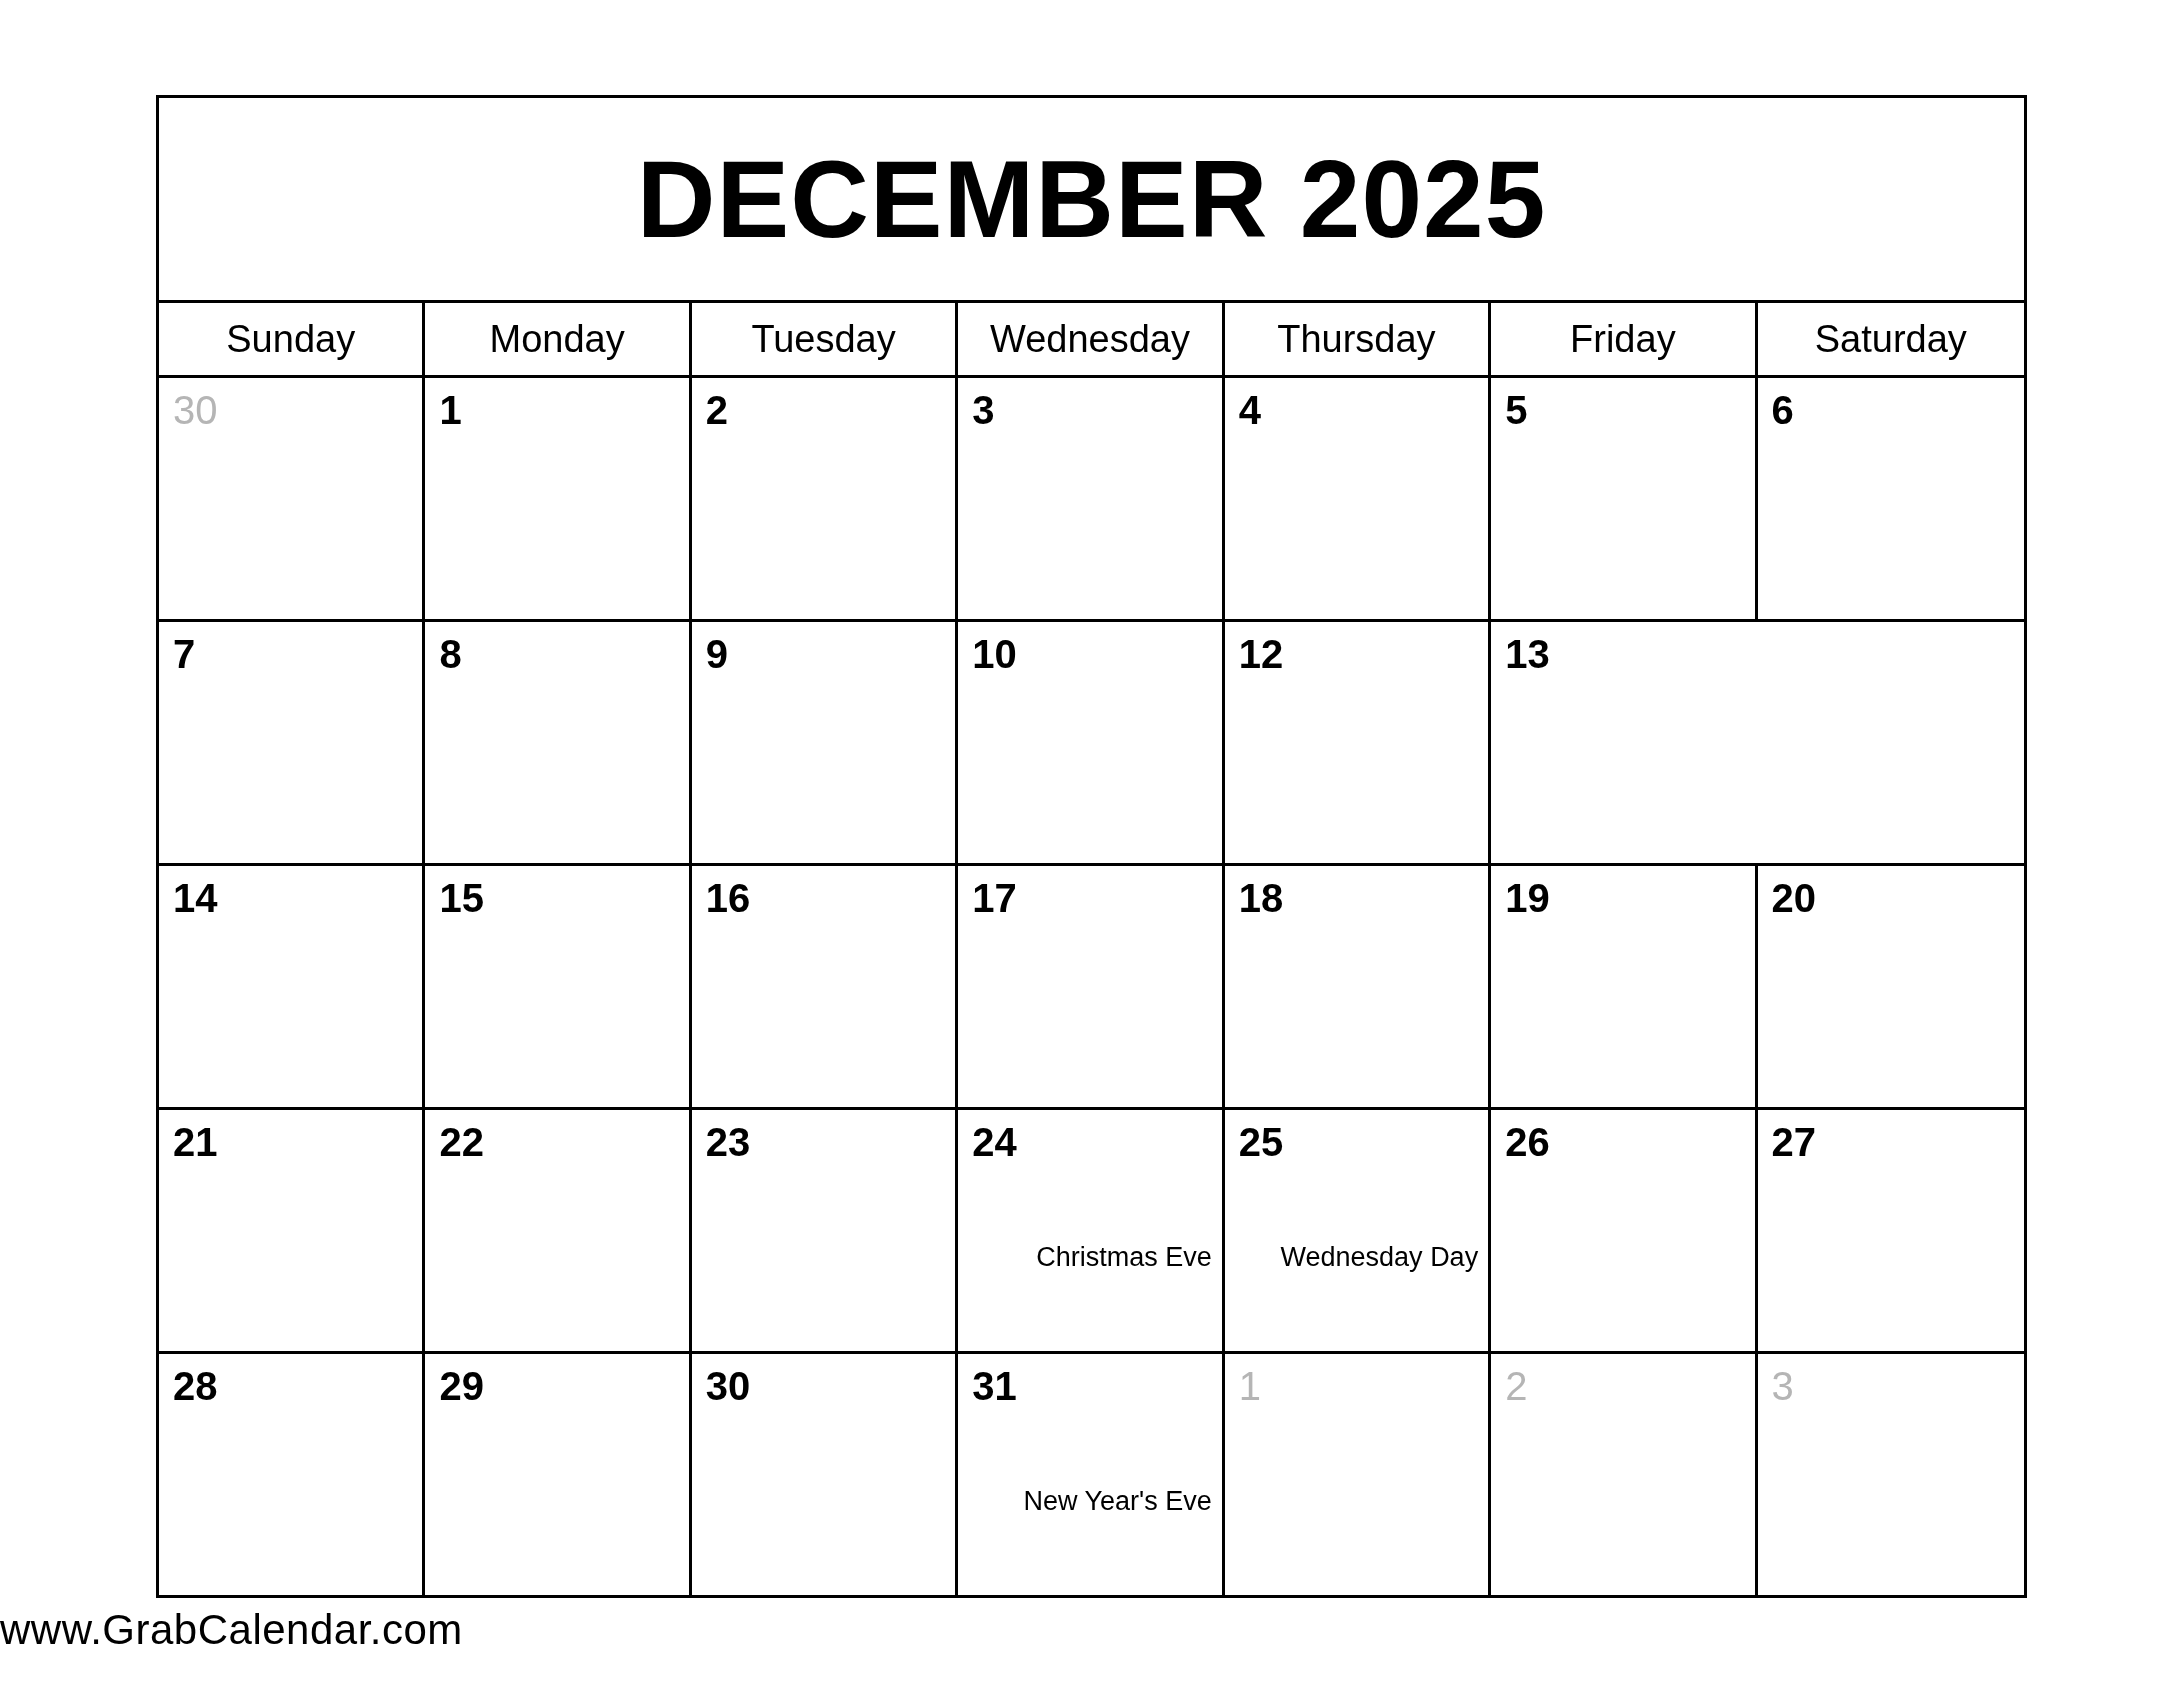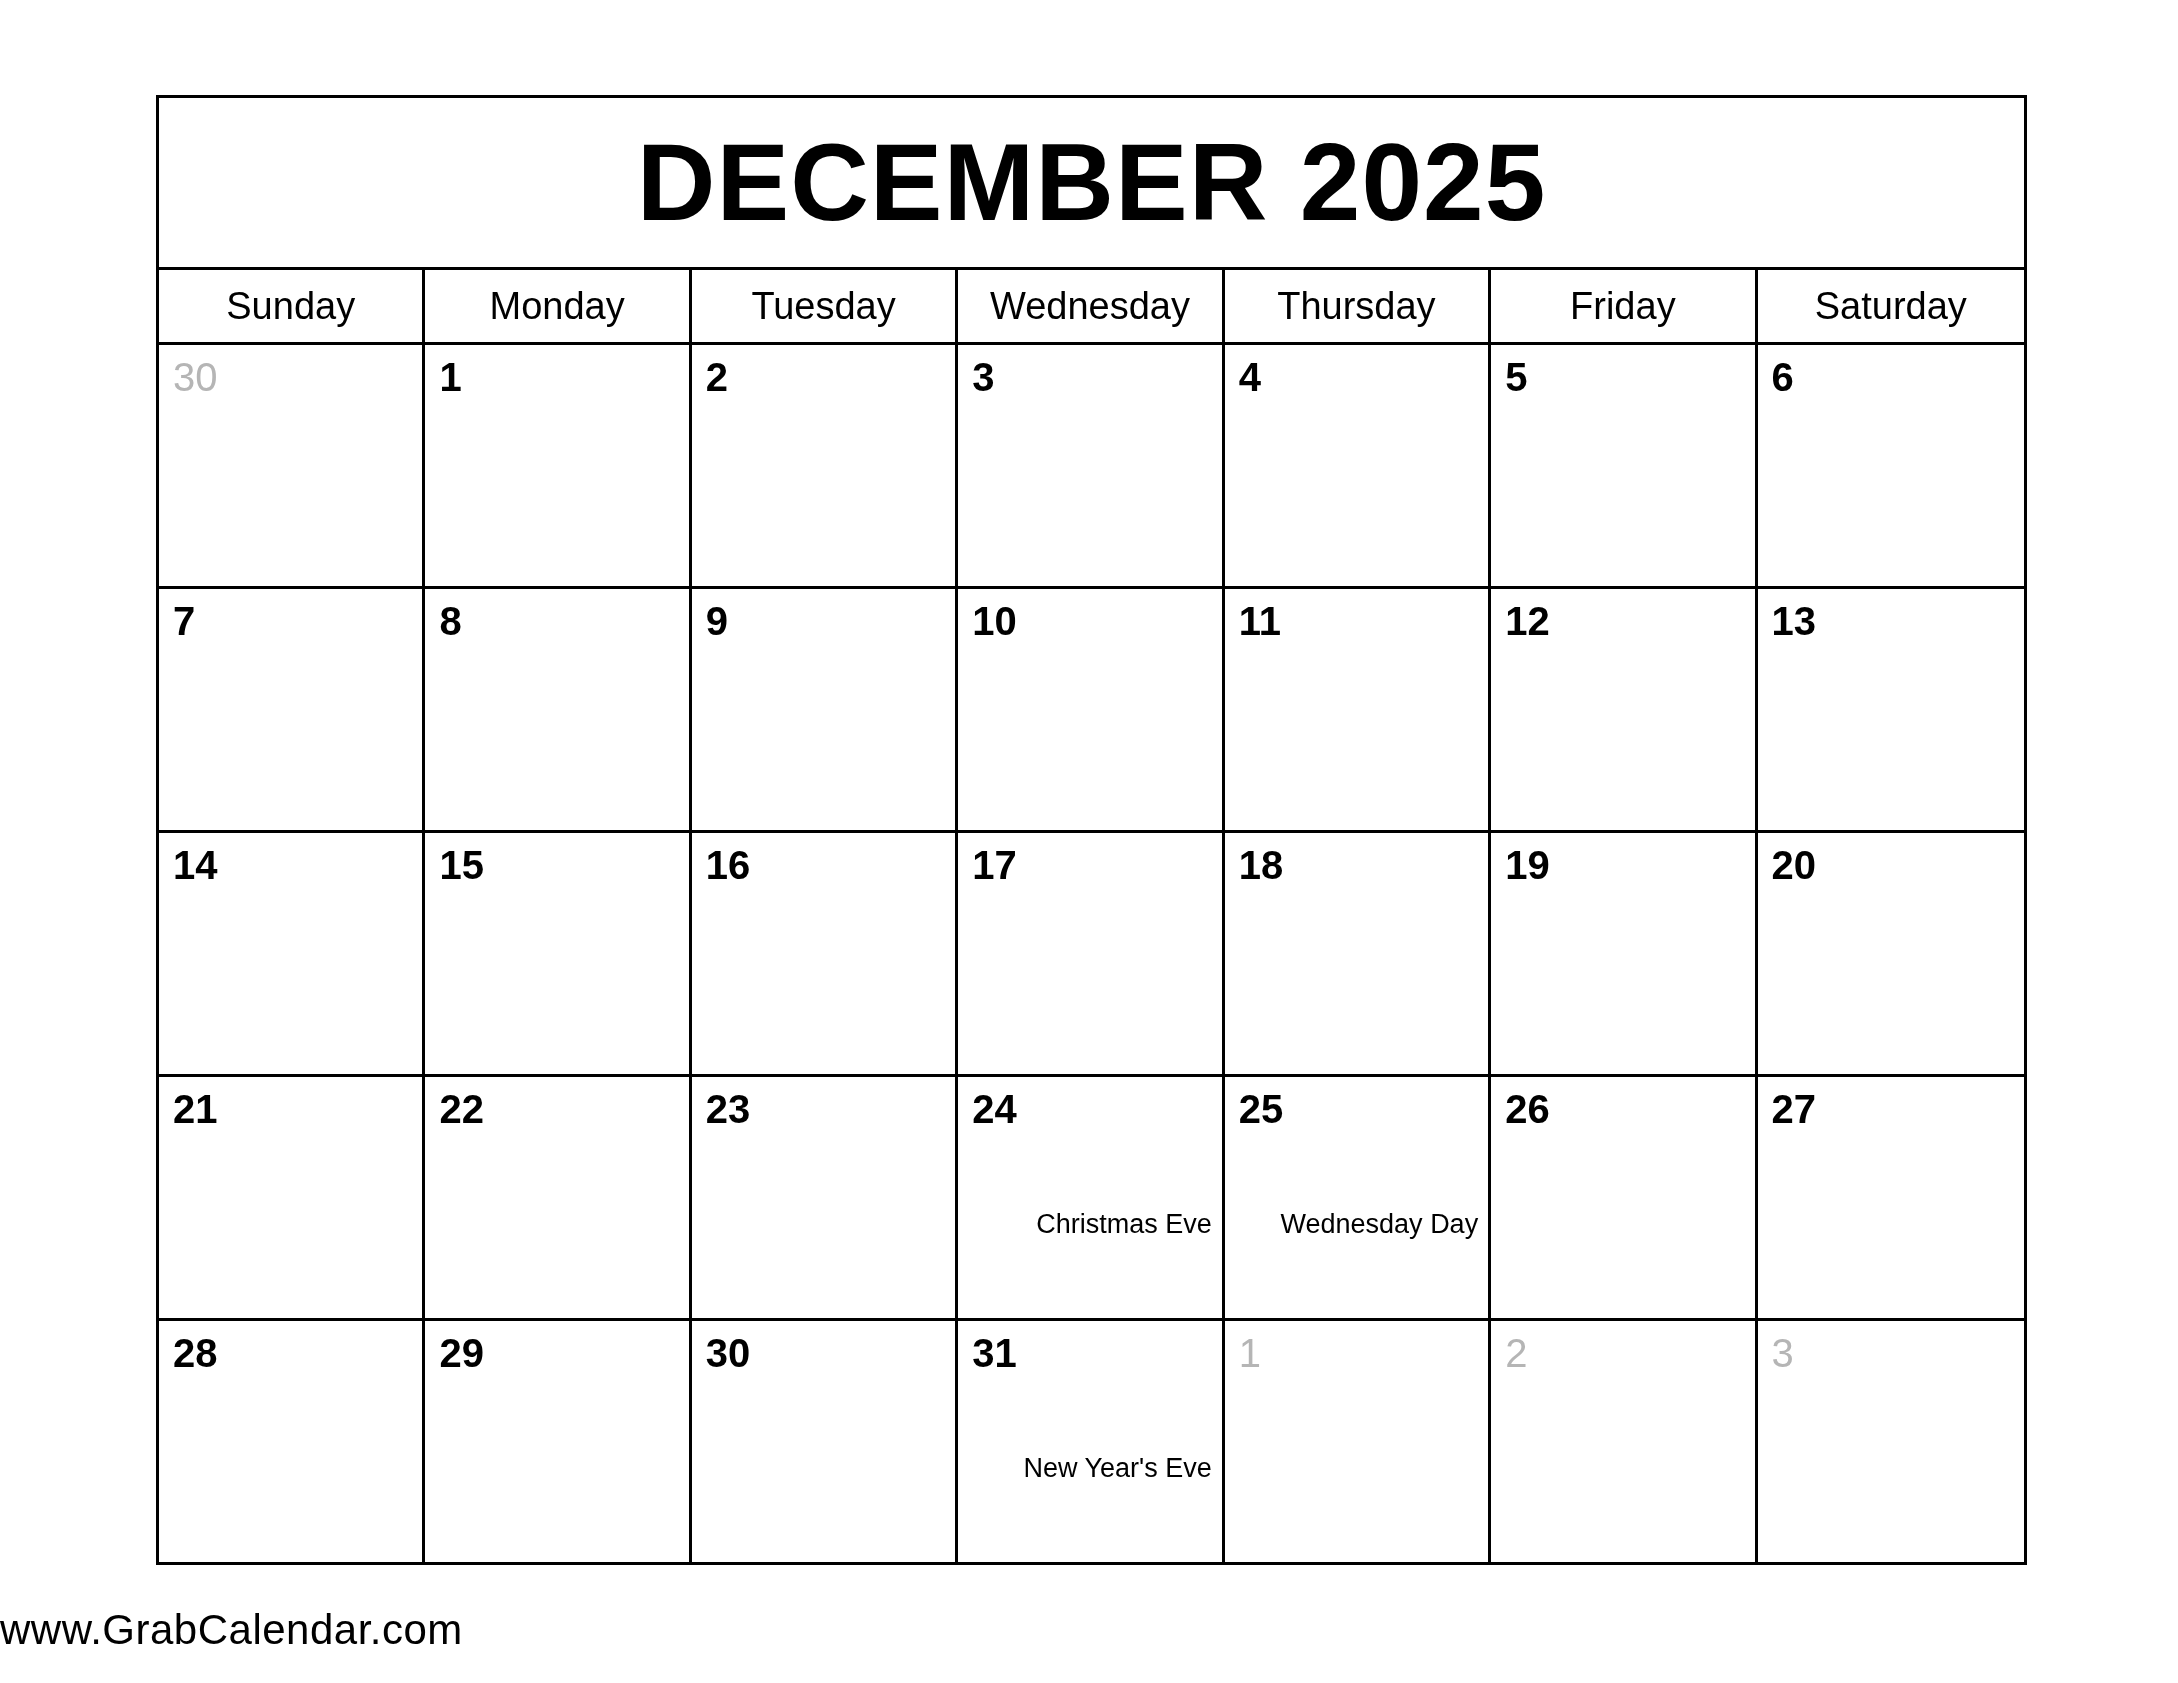--- a/index.html
+++ b/index.html
@@ -23,21 +23,21 @@
   .calendar {
     position: absolute;
     left: 156px;
     top: 95px;
     width: 1871px;
     border: 3px solid #000000;
     box-sizing: border-box;
     background: #ffffff;
   }
   .title-bar {
-    height: 172px;
+    height: 205px;
     border-bottom: 3px solid #000000;
     display: flex;
     align-items: center;
     justify-content: center;
     box-sizing: border-box;
   }
   .title-text {
     font-size: 109px;
     font-weight: bold;
     letter-spacing: 1px;
@@ -174,24 +174,20 @@
       </div>
       <div class="day">
         <div class="daynum">9</div>
         <div class="event"></div>
       </div>
       <div class="day">
         <div class="daynum">10</div>
         <div class="event"></div>
       </div>
       <div class="day">
-        <div class="daynum">11</div>
-        <div class="event"></div>
-      </div>
-      <div class="day">
         <div class="daynum">12</div>
         <div class="event"></div>
       </div>
       <div class="day">
         <div class="daynum">13</div>
         <div class="event"></div>
       </div>
     </div>
 
     <div class="week">

